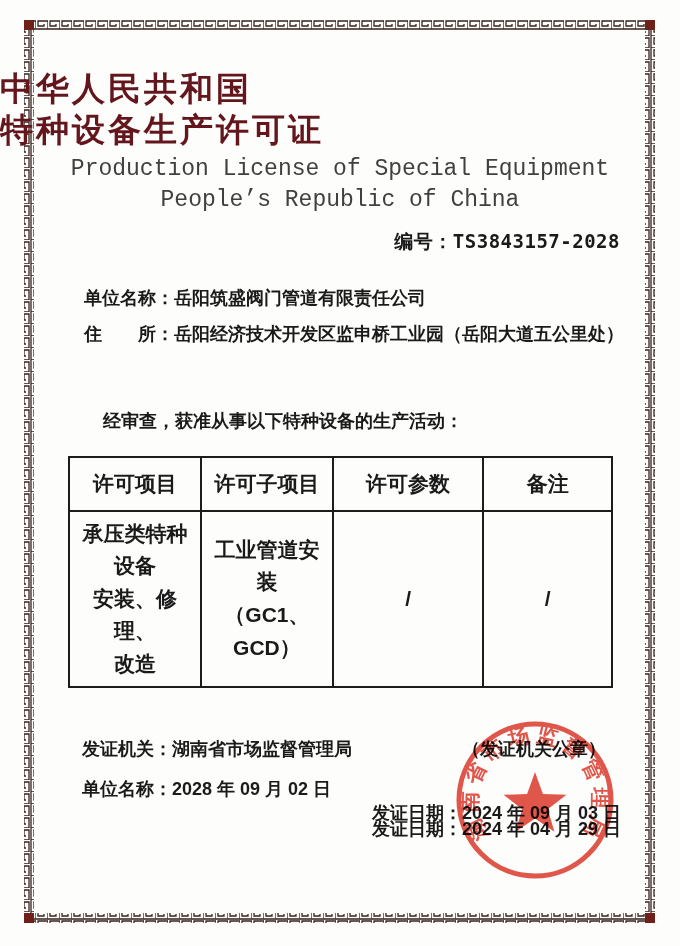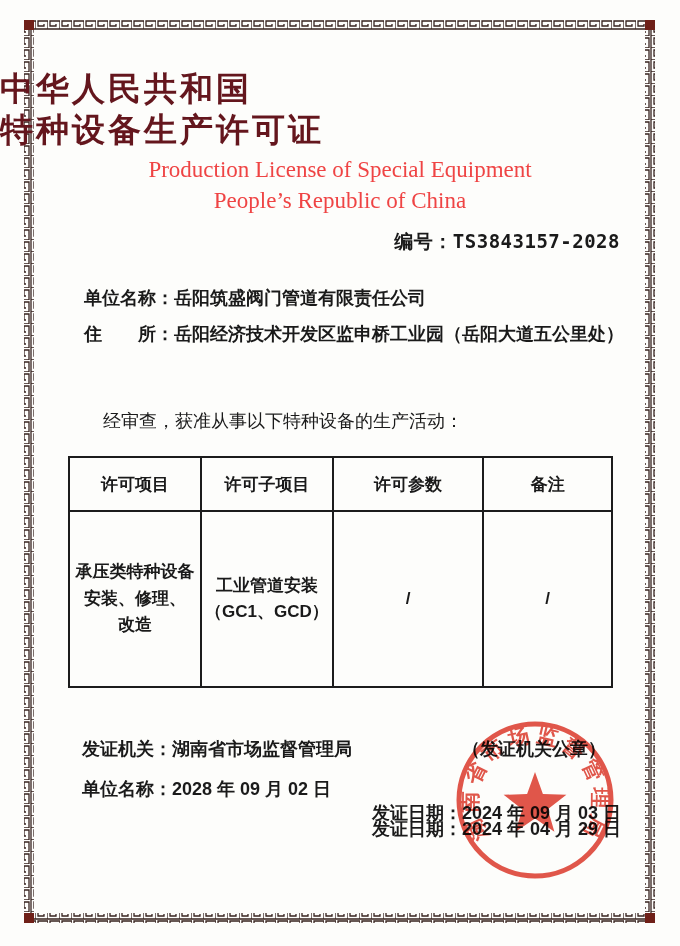--- a/index.html
+++ b/index.html
@@ -8,42 +8,42 @@
     font-family:"Liberation Sans","DejaVu Sans",sans-serif;color:#1a1a1a;
     overflow:hidden;
   }
   .abs{position:absolute;}
   
   .title-cn{
     width:680px;font-weight:700;color:#64161d;
     font-size:33px;letter-spacing:3px;line-height:1.0;
   }
   .title-en{
-    width:680px;text-align:center;color:#ef4444;
-    font-family:Liberation Serif, serif;
+    width:680px;text-align:center;color:#404040;
+    font-family:Liberation Mono, monospace;
     font-size:23px;line-height:1.0;
   }
   
   .license-no{
     right:60px;top:229px;font-size:19px;font-weight:700;letter-spacing:.5px;
   }
   .license-no .num{font-family:"DejaVu Sans Mono","Liberation Mono",monospace;font-weight:700;}
   
   .info{left:84px;top:286px;font-size:18px;font-weight:600;}
   .info .row{height:36px;line-height:24px;white-space:nowrap;}
   
-  .statement{left:103px;top:409px;font-size:18px;font-weight:400;}
+  .statement{left:103px;top:409px;font-size:18px;font-weight:700;}
   
   table.lic{
     position:absolute;left:68px;top:456px;width:545px;height:232px;
     border-collapse:collapse;table-layout:fixed;
   }
   table.lic th,table.lic td{
     border:2.2px solid #1c1c1c;text-align:center;vertical-align:middle;
-    font-size:17px;font-weight:600;padding:2px;
+    font-size:21px;font-weight:600;padding:2px;
   }
   table.lic th{height:48px;}
   table.lic td{white-space:pre-line;line-height:1.55;}
   
   .footer-line{font-size:18px;font-weight:600;white-space:nowrap;}
   .footer-line .val{font-weight:700;}
   
   #seal-svg{mix-blend-mode:multiply;}
   
   #frame-svg,#seal-svg{pointer-events:none;}

